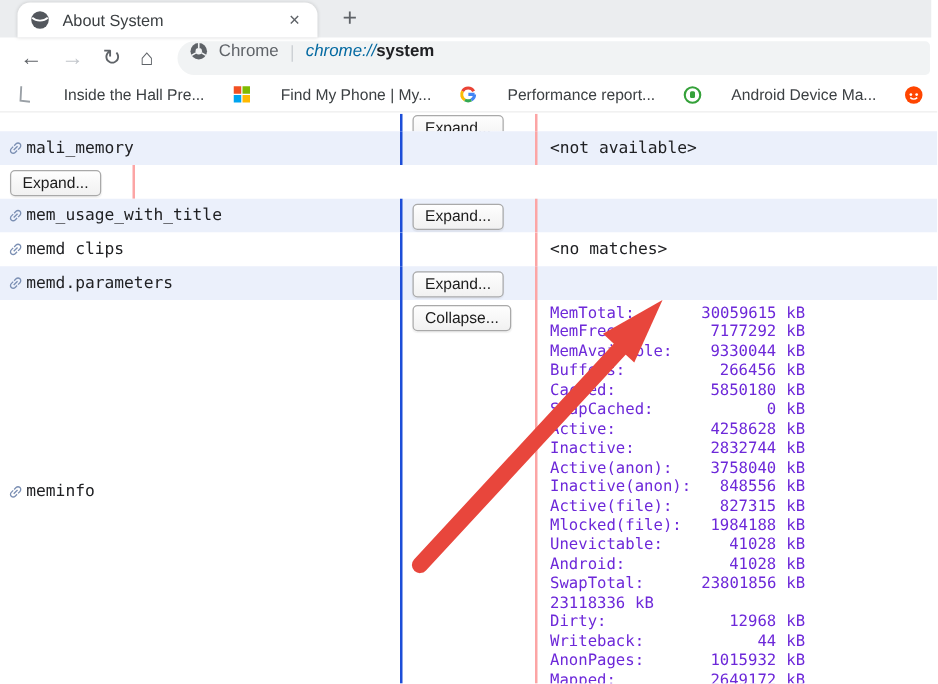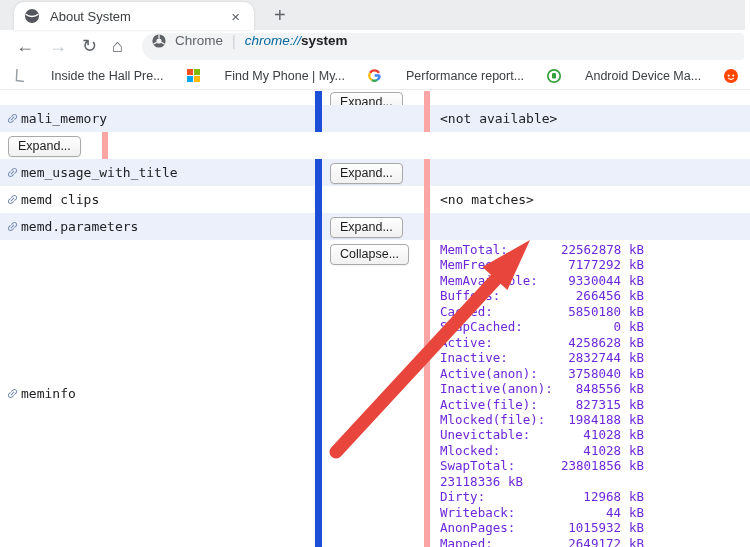--- a/index.html
+++ b/index.html
@@ -40,24 +40,24 @@
     gap:1px; }
   .ms-grid i { display:block; }
 
   
   .content { position:absolute; top:91px; left:0; right:0; bottom:0;
     display:flex; flex-direction:column; overflow:hidden;
     font-family:"DejaVu Sans Mono", monospace; }
   .trow { display:flex; flex:0 0 auto; height:27px; background:#fff; }
   .trow.shade { background:var(--shade, #ebf0fb); }
   .trow.grow { flex:1 1 auto; height:auto; overflow:hidden; }
-  .c-name { width:322px; flex:0 0 322px; border-right:7px solid #1d4ed8;
+  .c-name { width:322px; flex:0 0 322px; border-right:2px solid #1d4ed8;
     display:flex; align-items:center; padding-left:6px; font-size:13px; color:#202124; }
   .c-name .linkicon { display:inline-flex; margin-right:2px; }
-  .c-btn { width:108px; flex:0 0 108px; border-right:6px solid #fca5a5;
+  .c-btn { width:108px; flex:0 0 108px; border-right:2px solid #fca5a5;
     padding:3px 0 0 8px; }
   .c-btn.clipped { overflow:hidden; padding-top:0; }
   .c-val { flex:1 1 auto; display:flex; align-items:center; padding-left:10px;
     font-size:13px; color:#202124; overflow:hidden; }
   .c-val.memcell { align-items:flex-start; padding-top:2px; }
   .xbtn { font-family:"Liberation Sans", sans-serif; font-size:12.5px; color:#1c1c1c;
     background:linear-gradient(#fefefe,#f1f1f1); border:1px solid #a9a9a9;
     border-radius:4px; padding:2px 9px 3px; box-shadow:0 1px 1px rgba(0,0,0,.06); }
   .xbtn.clip { margin-top:-13px; }
 
@@ -241,21 +241,21 @@
             </g>
           </svg>
         </span>
         <span class="rowname">meminfo</span>
       </div>
       <div class="c-btn"><button class="xbtn">Collapse...</button></div>
       <div class="c-val memcell">
         <div class="mem-block">
           <div class="mline">
             <span class="ml-label">MemTotal:</span>
-            <span class="ml-value">22562878</span>
+            <span class="ml-value">30059615</span>
             <span class="ml-unit">kB</span>
           </div>
           <div class="mline">
             <span class="ml-label">MemFree:</span>
             <span class="ml-value">7177292</span>
             <span class="ml-unit">kB</span>
           </div>
           <div class="mline">
             <span class="ml-label">MemAvailable:</span>
             <span class="ml-value">9330044</span>
@@ -305,21 +305,21 @@
             <span class="ml-label">Mlocked(file):</span>
             <span class="ml-value">1984188</span>
             <span class="ml-unit">kB</span>
           </div>
           <div class="mline">
             <span class="ml-label">Unevictable:</span>
             <span class="ml-value">41028</span>
             <span class="ml-unit">kB</span>
           </div>
           <div class="mline">
-            <span class="ml-label">Mlocked:</span>
+            <span class="ml-label">Android:</span>
             <span class="ml-value">41028</span>
             <span class="ml-unit">kB</span>
           </div>
           <div class="mline">
             <span class="ml-label">SwapTotal:</span>
             <span class="ml-value">23801856</span>
             <span class="ml-unit">kB</span>
           </div>
           <div class="mline">
             <span class="ml-value">23118336</span>

